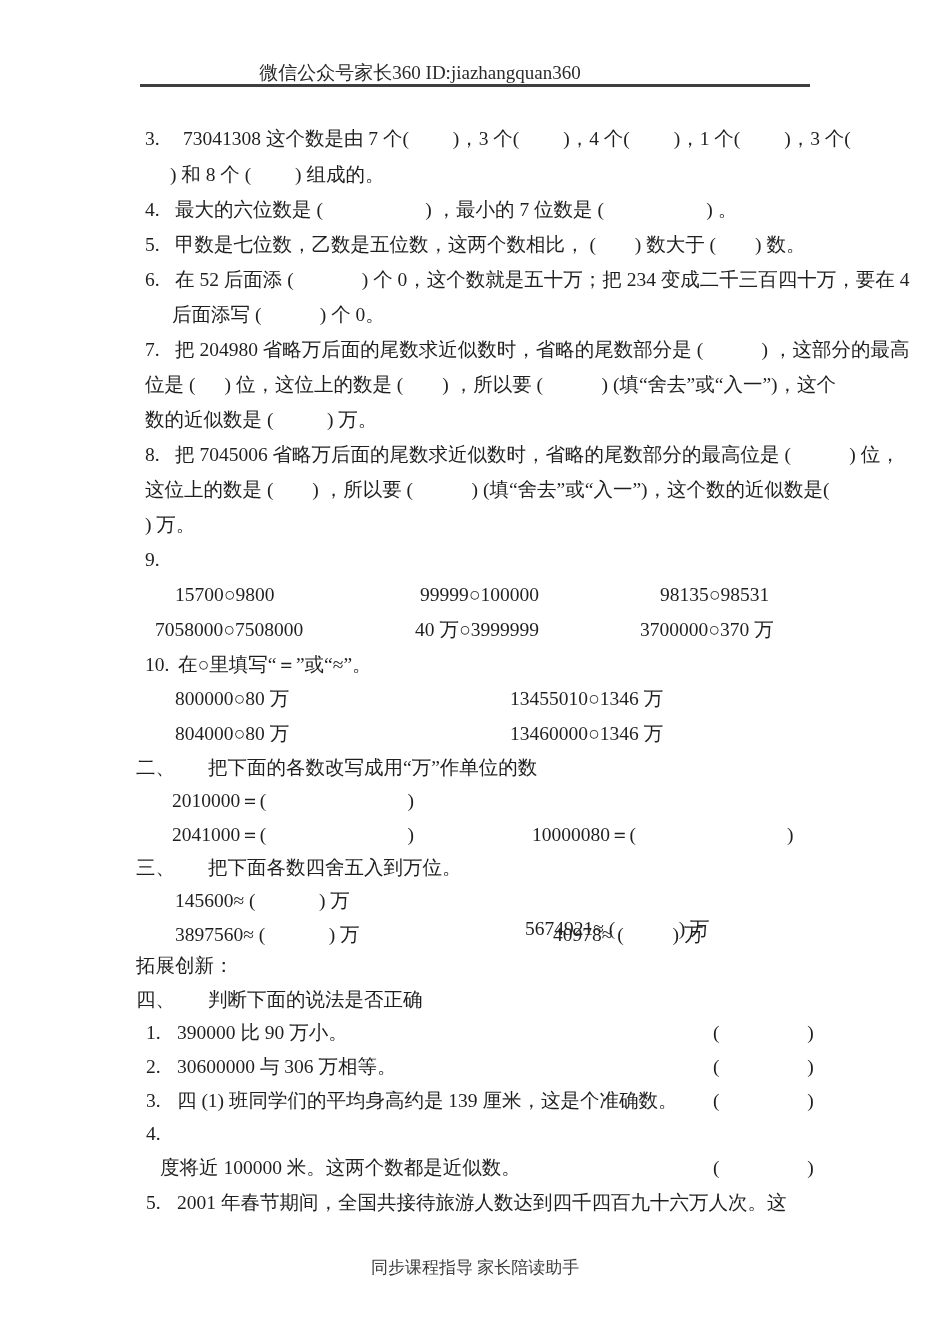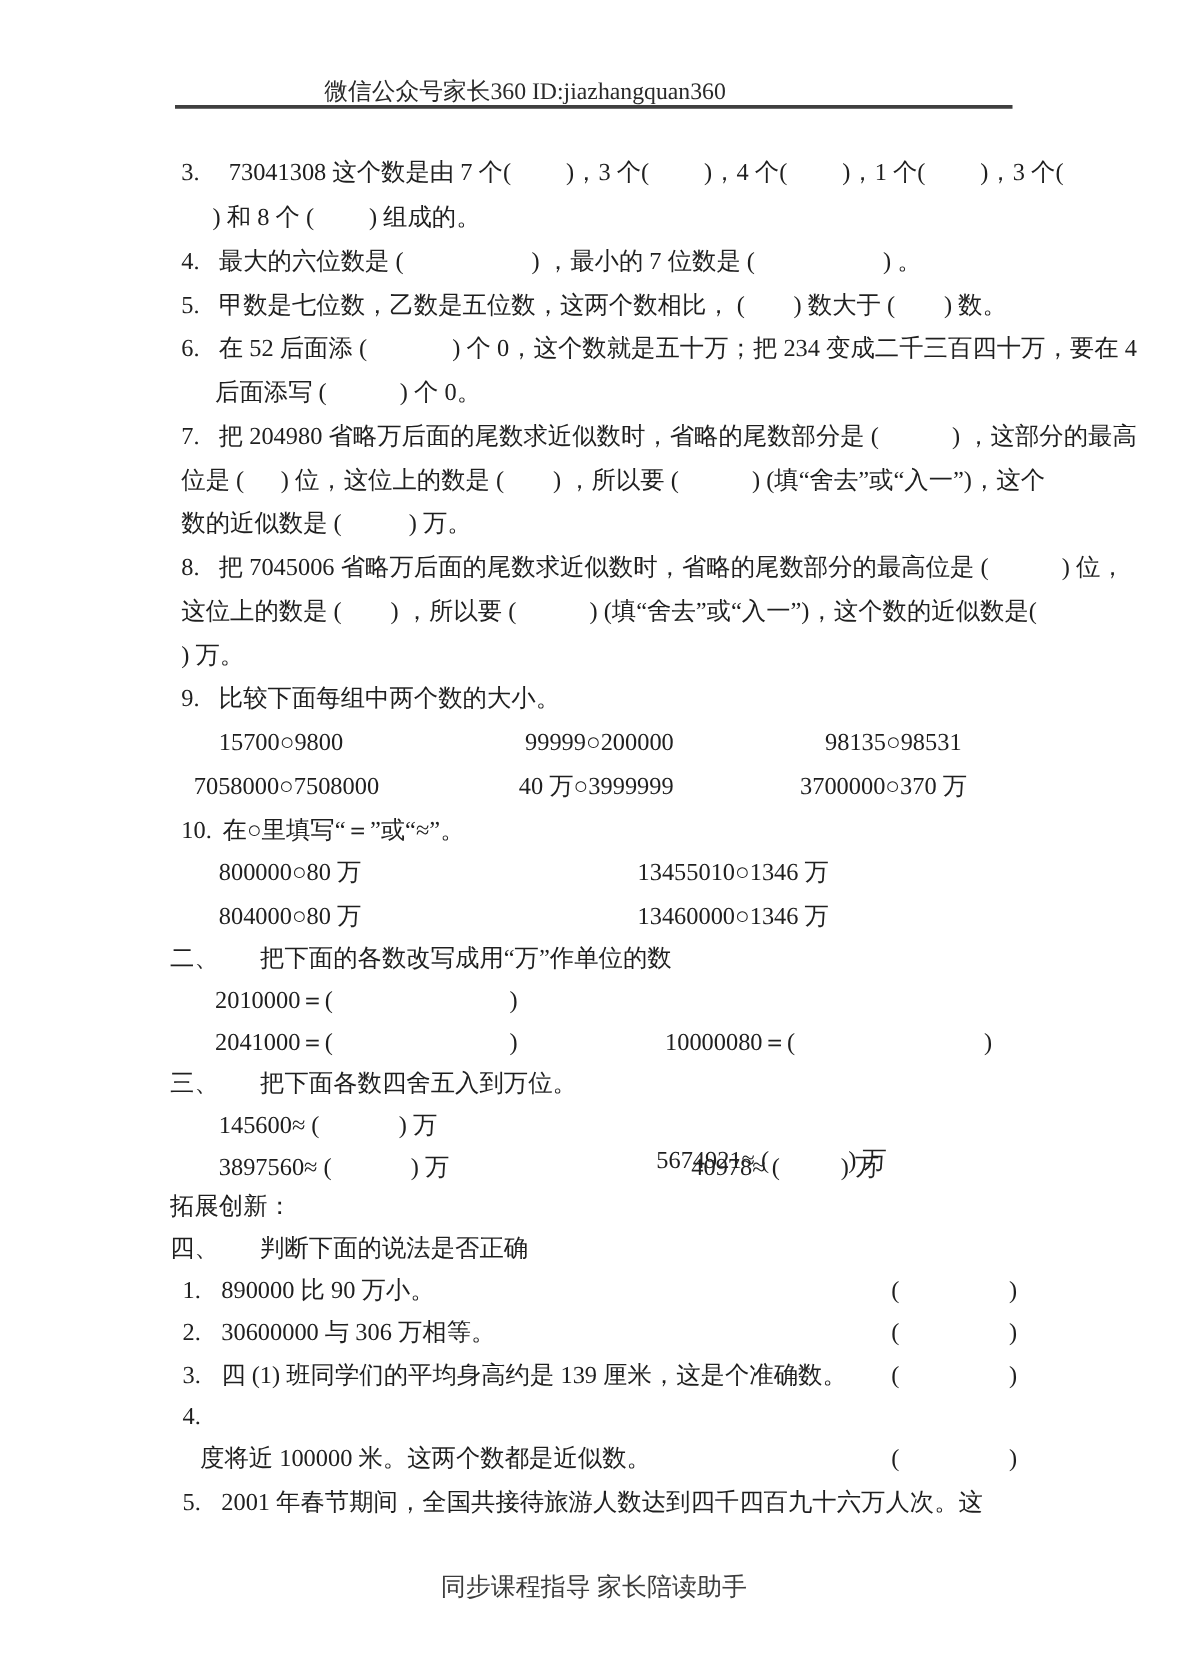--- a/index.html
+++ b/index.html
@@ -4,21 +4,21 @@
 <style>
   html,body{margin:0;padding:0;}
   body{
     width:950px;height:1344px;background:#ffffff;position:relative;overflow:hidden;
     font-family:"Liberation Serif","DejaVu Serif",serif;color:#1f1f1f;
   }
   .page{position:absolute;inset:0;}
   .t{position:absolute;white-space:pre;font-size:19.5px;line-height:23px;}
   .hdr{position:absolute;top:60px;left:0;width:840px;text-align:center;font-size:19px;white-space:pre;color:#2a2a2a;}
   .rule{position:absolute;top:84px;left:140px;width:670px;height:0;border-top:3px solid #3f3f3f;}
-  .ftr{position:absolute;top:1256px;left:0;width:950px;text-align:center;font-size:20px;color:#3c3c3c;white-space:pre;}
+  .ftr{position:absolute;top:1256px;left:0;width:950px;text-align:center;font-size:17px;color:#3c3c3c;white-space:pre;}
 </style>
 </head>
 <body>
 
 <div class="page">
 
   <div class="hdr">微信公众号家长360 ID:jiazhangquan360</div>
   <div class="rule"></div>
 
   <span class="t" style="left:145px;top:127px">3.</span>
@@ -39,23 +39,22 @@
   <span class="t" style="left:175px;top:338px">把 204980 省略万后面的尾数求近似数时，省略的尾数部分是 (            ) ，这部分的最高</span>
   <span class="t" style="left:145px;top:408px">数的近似数是 (           ) 万。</span>
   <span class="t" style="left:145px;top:373px">位是 (      ) 位，这位上的数是 (        ) ，所以要 (            ) (填“舍去”或“入一”)，这个</span>
 
   <span class="t" style="left:145px;top:443px">8.</span>
   <span class="t" style="left:175px;top:443px">把 7045006 省略万后面的尾数求近似数时，省略的尾数部分的最高位是 (            ) 位，</span>
   <span class="t" style="left:145px;top:478px">这位上的数是 (        ) ，所以要 (            ) (填“舍去”或“入一”)，这个数的近似数是(</span>
   <span class="t" style="left:145px;top:513px">) 万。</span>
 
   <span class="t" style="left:145px;top:548px">9.</span>
-  <span class="t" style="left:175px;top:548px">比较下面每组中两个数的大小。</span>
   <span class="t" style="left:175px;top:583px">15700○9800</span>
-  <span class="t" style="left:420px;top:583px">99999○200000</span>
+  <span class="t" style="left:420px;top:583px">99999○100000</span>
   <span class="t" style="left:660px;top:583px">98135○98531</span>
   <span class="t" style="left:155px;top:618px">7058000○7508000</span>
   <span class="t" style="left:415px;top:618px">40 万○3999999</span>
   <span class="t" style="left:640px;top:618px">3700000○370 万</span>
 
   <span class="t" style="left:145px;top:653px">10.</span>
   <span class="t" style="left:178px;top:653px">在○里填写“＝”或“≈”。</span>
   <span class="t" style="left:175px;top:687px">800000○80 万</span>
   <span class="t" style="left:510px;top:687px">13455010○1346 万</span>
   <span class="t" style="left:175px;top:722px">804000○80 万</span>
@@ -73,21 +72,21 @@
   <span class="t" style="left:525px;top:917px">5674921≈ (             ) 万</span>
   <span class="t" style="left:175px;top:923px">3897560≈ (             ) 万</span>
   <span class="t" style="left:553px;top:923px">40978≈ (          ) 万</span>
 
   <span class="t" style="left:136px;top:954px">拓展创新：</span>
 
   <span class="t" style="left:136px;top:988px">四、</span>
   <span class="t" style="left:208px;top:988px">判断下面的说法是否正确</span>
 
   <span class="t" style="left:146px;top:1021px">1.</span>
-  <span class="t" style="left:177px;top:1021px">890000 比 90 万小。</span>
+  <span class="t" style="left:177px;top:1021px">390000 比 90 万小。</span>
   <span class="t" style="left:713px;top:1021px">(                  )</span>
 
   <span class="t" style="left:146px;top:1055px">2.</span>
   <span class="t" style="left:177px;top:1055px">30600000 与 306 万相等。</span>
   <span class="t" style="left:713px;top:1055px">(                  )</span>
 
   <span class="t" style="left:146px;top:1089px">3.</span>
   <span class="t" style="left:177px;top:1089px">四 (1) 班同学们的平均身高约是 139 厘米，这是个准确数。</span>
   <span class="t" style="left:713px;top:1089px">(                  )</span>
 

